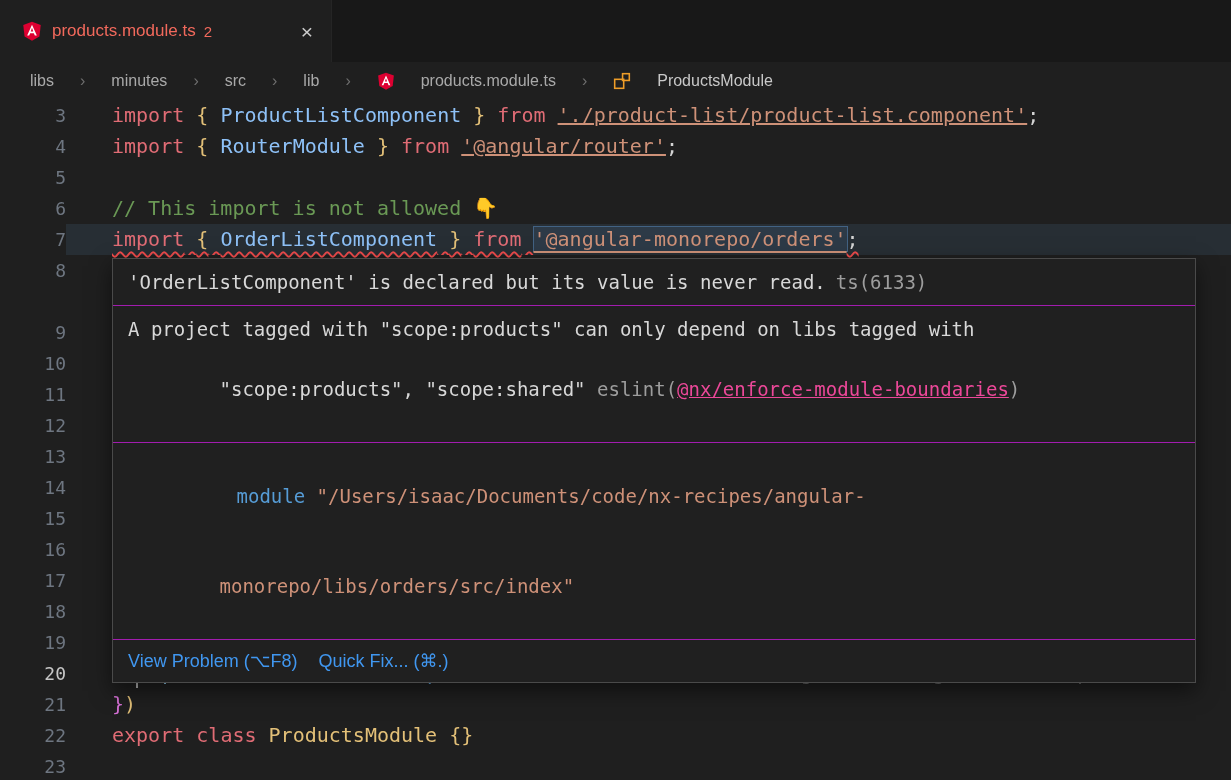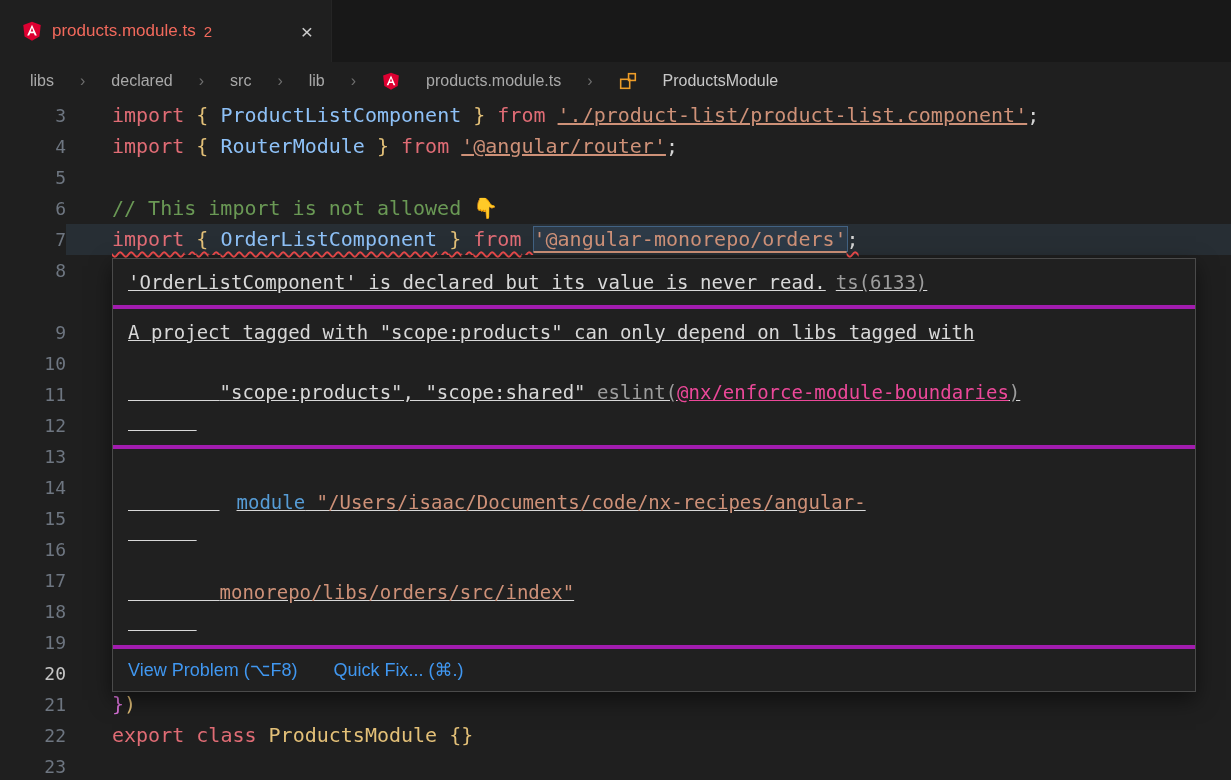--- a/index.html
+++ b/index.html
@@ -43,28 +43,28 @@
   .b2   { color:#d670d6; }
   .b3   { color:#41a6ff; }
   .blame{ color:#6b6b6b; }
   .g    { border-left:1px solid #3c3c3c; }
   .sq   { text-decoration-line:underline; text-decoration-style:wavy; text-decoration-color:#f14c4c; text-decoration-thickness:1.5px; text-underline-offset:5px; text-decoration-skip-ink:none; }
   .hlbox{ background:rgba(86,138,191,0.14); box-shadow:0 0 0 1px rgba(94,150,210,0.5);text-decoration:underline; }
   .cursor { display:inline-block; width:0; height:26px; vertical-align:middle; border-left:2px solid #b8b8b8; }
 
   
   .hover { position:absolute; left:112px; top:258px; width:1084px; background:#202020; border:1px solid #4a4a4a; box-shadow:0 8px 20px rgba(0,0,0,0.5); font-family:"DejaVu Sans Mono", monospace; font-size:19px; color:#d8d8d8; z-index:5; }
-  .hv-sec { padding:8px 15px; border-bottom:4px solid #a21caf; line-height:30px;text-decoration:underline; }
+  .hv-sec { padding:8px 15px; border-bottom:1px solid #a21caf; line-height:30px; }
   .hv-line { white-space:pre; }
   .hv-code { color:#9d9d9d; }
   .hv-code.gap { margin-left:10px; }
   .hv-kw { color:#569cd6;padding-left:17px; }
   .hv-str { color:#ce9178; }
   .hv-link { color:#ec4899; text-decoration:underline; cursor:pointer; }
-  .hv-actions { padding:8px 15px; display:flex; gap:36px; font-family:"Liberation Sans", sans-serif; font-size:18px; line-height:26px; }
+  .hv-actions { padding:8px 15px; display:flex; gap:21px; font-family:"Liberation Sans", sans-serif; font-size:18px; line-height:26px; }
   .hv-actions a { color:#4097f0; text-decoration:none; cursor:pointer; }
 </style>
 </head>
 <body>
 
 <div class="window">
 
   <div class="tabbar">
     <div class="tab">
       <span class="bc-icon">
@@ -75,21 +75,21 @@
       </span>
       <span class="tab-title">products.module.ts</span>
       <span class="tab-badge">2</span>
       <span class="tab-close">×</span>
     </div>
   </div>
 
   <div class="breadcrumb">
     <span class="bc-item">libs</span>
     <span class="bc-sep">›</span>
-    <span class="bc-item">declared</span>
+    <span class="bc-item">minutes</span>
     <span class="bc-sep">›</span>
     <span class="bc-item">src</span>
     <span class="bc-sep">›</span>
     <span class="bc-item">lib</span>
     <span class="bc-sep">›</span>
     <span class="bc-icon">
       <svg width="18" height="18" viewBox="0 0 24 24">
         <polygon points="12,1 22.5,4.8 20.9,18.7 12,23.6 3.1,18.7 1.5,4.8" fill="#dd0031"></polygon>
         <path d="M12 4.5 L6.2 17.5 H8.6 L9.8 14.6 H14.2 L15.4 17.5 H17.8 Z M12 8.2 L13.5 12.6 H10.5 Z" fill="#ffffff"></path>
       </svg>

